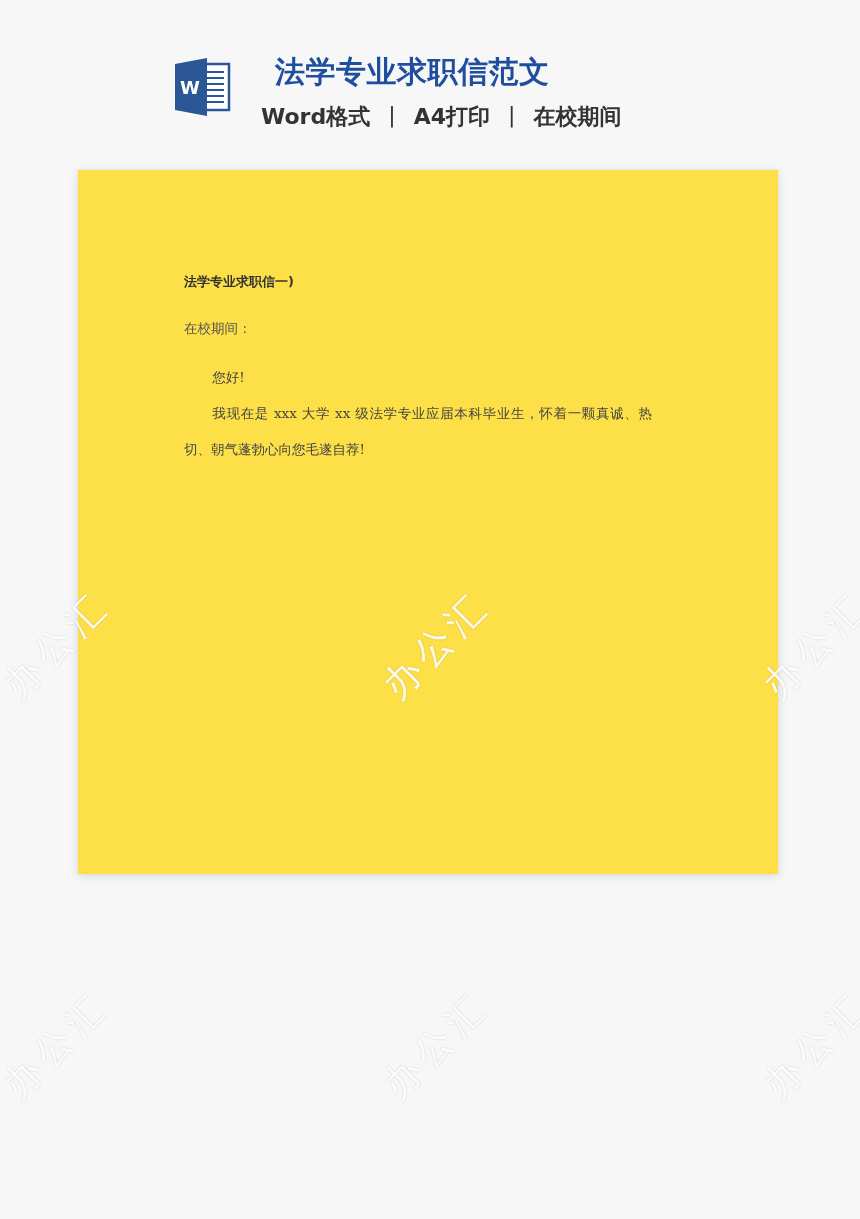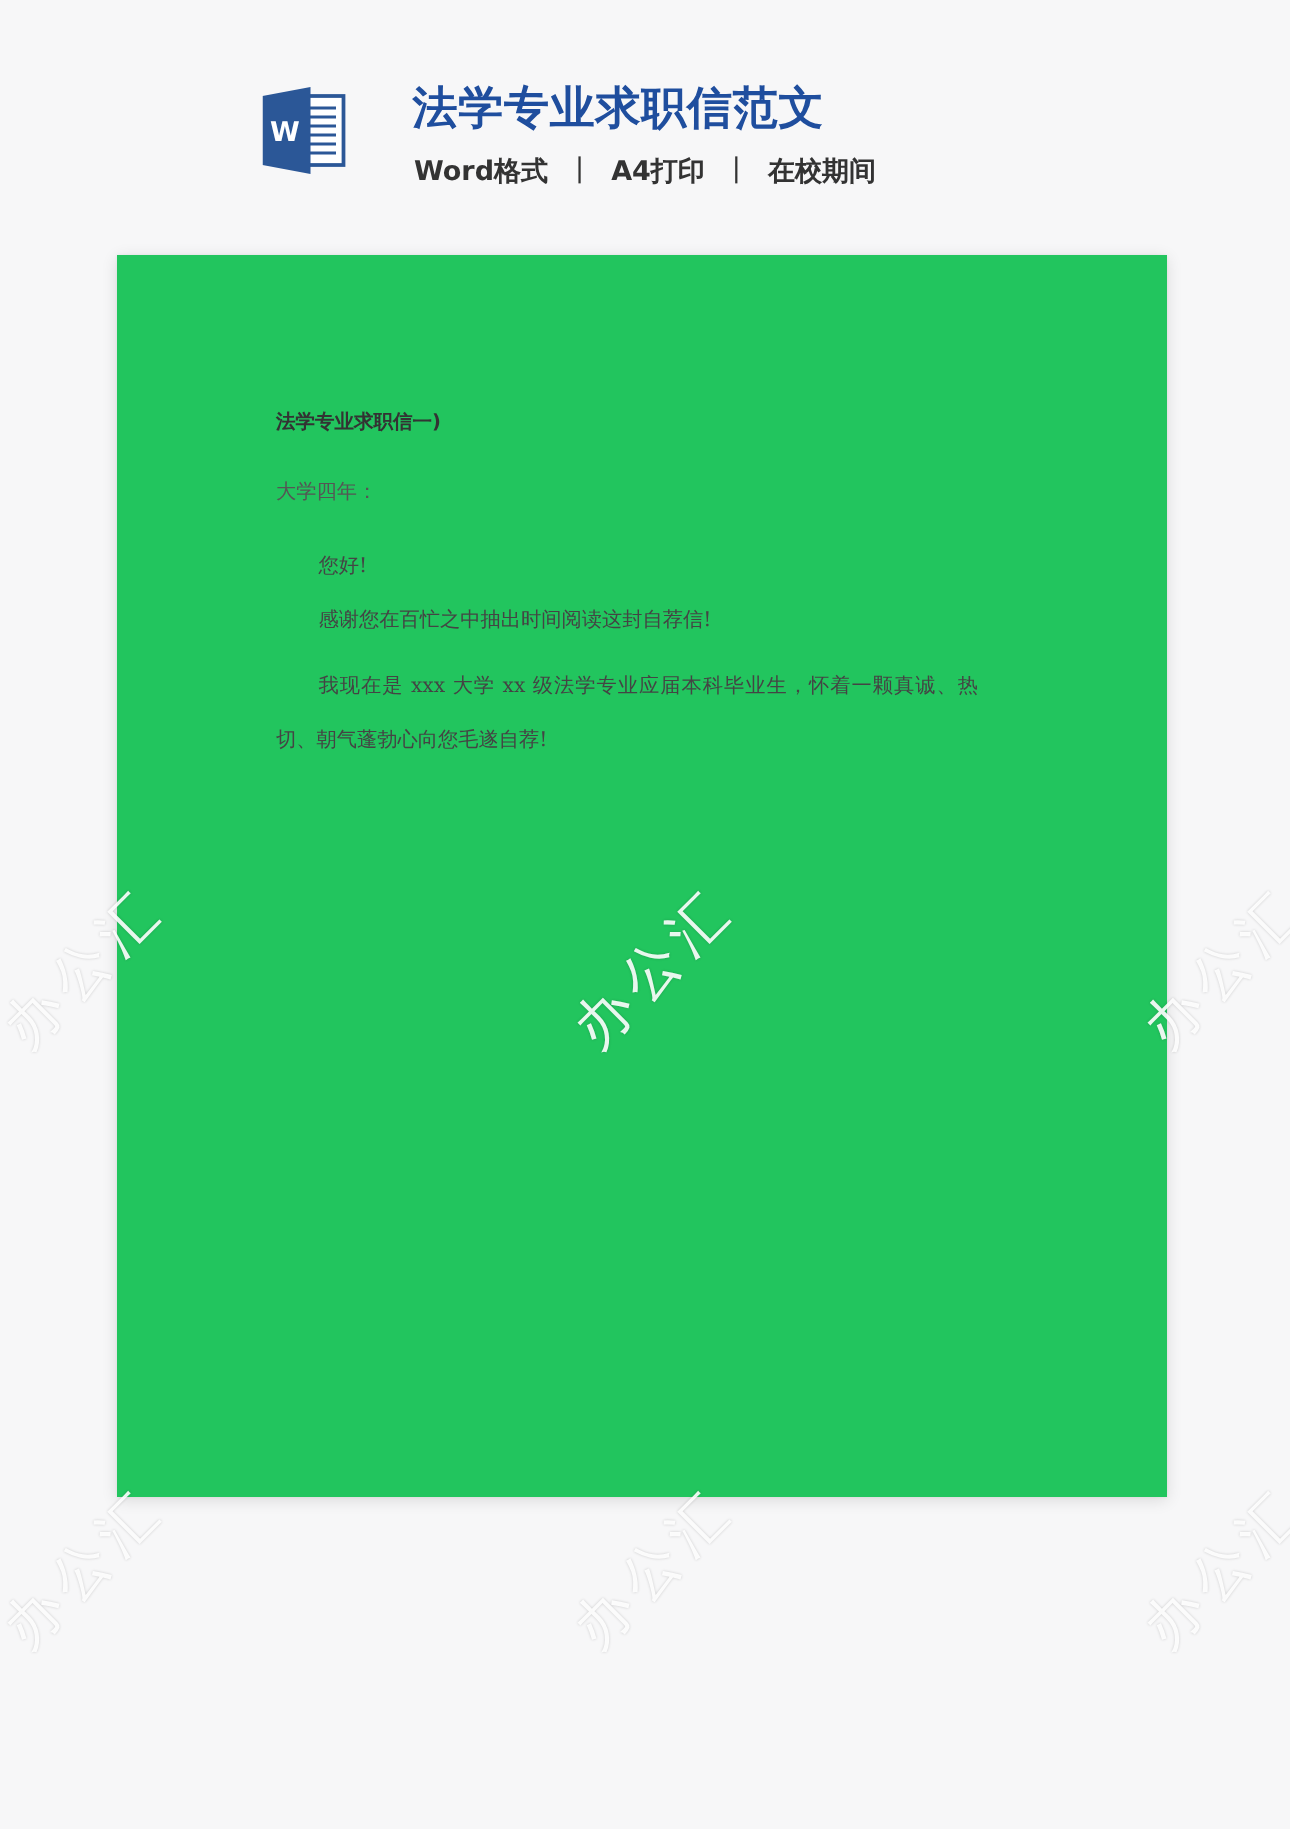--- a/index.html
+++ b/index.html
@@ -35,43 +35,43 @@
       font-family: "DejaVu Sans", "Liberation Sans", sans-serif;
       font-weight: bold;
       font-size: 30px;
       color: #1f4e9e;
       letter-spacing: 0.5px;
       white-space: nowrap;
       text-align: center;
     }
     .doc-features {
       position: absolute;
-      left: 276px;
+      left: 261px;
       top: 102px;
       font-family: "DejaVu Sans", "Liberation Sans", sans-serif;
       font-weight: bold;
-      font-size: 18px;
+      font-size: 22px;
       color: #333;
       white-space: nowrap;
       display: flex;
       align-items: flex-start;
     }
     .doc-features .sep {
       display: inline-block;
       margin: 0 18px;
       font-weight: normal;
       color: #333;
     }
     .page {
       position: absolute;
       left: 78px;
       top: 170px;
       width: 700px;
-      height: 828px;
-      background: #22c55e;
+      height: 704px;
+      background: #fde047;
       box-shadow: 0 2px 10px rgba(0,0,0,0.12), 0 0 2px rgba(0,0,0,0.06);
     }
     .page-content {
       position: absolute;
       left: 106px;
       top: 100px;
       width: 482px;
       color: #444;
       font-size: 13.5px;
     }
@@ -137,23 +137,22 @@
     <span class="sep">|</span>
     <span>A4打印</span>
     <span class="sep">|</span>
     <span>在校期间</span>
   </div>
 </div>
 
 <div class="page">
   <div class="page-content">
     <p class="letter-heading">法学专业求职信一)</p>
-    <p class="salutation">大学四年：</p>
+    <p class="salutation">在校期间：</p>
     <p class="para short">您好!</p>
-    <p class="para gap">感谢您在百忙之中抽出时间阅读这封自荐信!</p>
     <p class="para short">我现在是 xxx 大学 xx 级法学专业应届本科毕业生，怀着一颗真诚、热切、朝气蓬勃心向您毛遂自荐!</p>
   </div>
 </div>
 
 <div class="watermark" style="left:-10px; top:620px;">办公汇</div>
 <div class="watermark" style="left:370px; top:620px;">办公汇</div>
 <div class="watermark" style="left:750px; top:620px;">办公汇</div>
 <div class="watermark" style="left:-10px; top:1020px;">办公汇</div>
 <div class="watermark" style="left:370px; top:1020px;">办公汇</div>
 <div class="watermark" style="left:750px; top:1020px;">办公汇</div>

